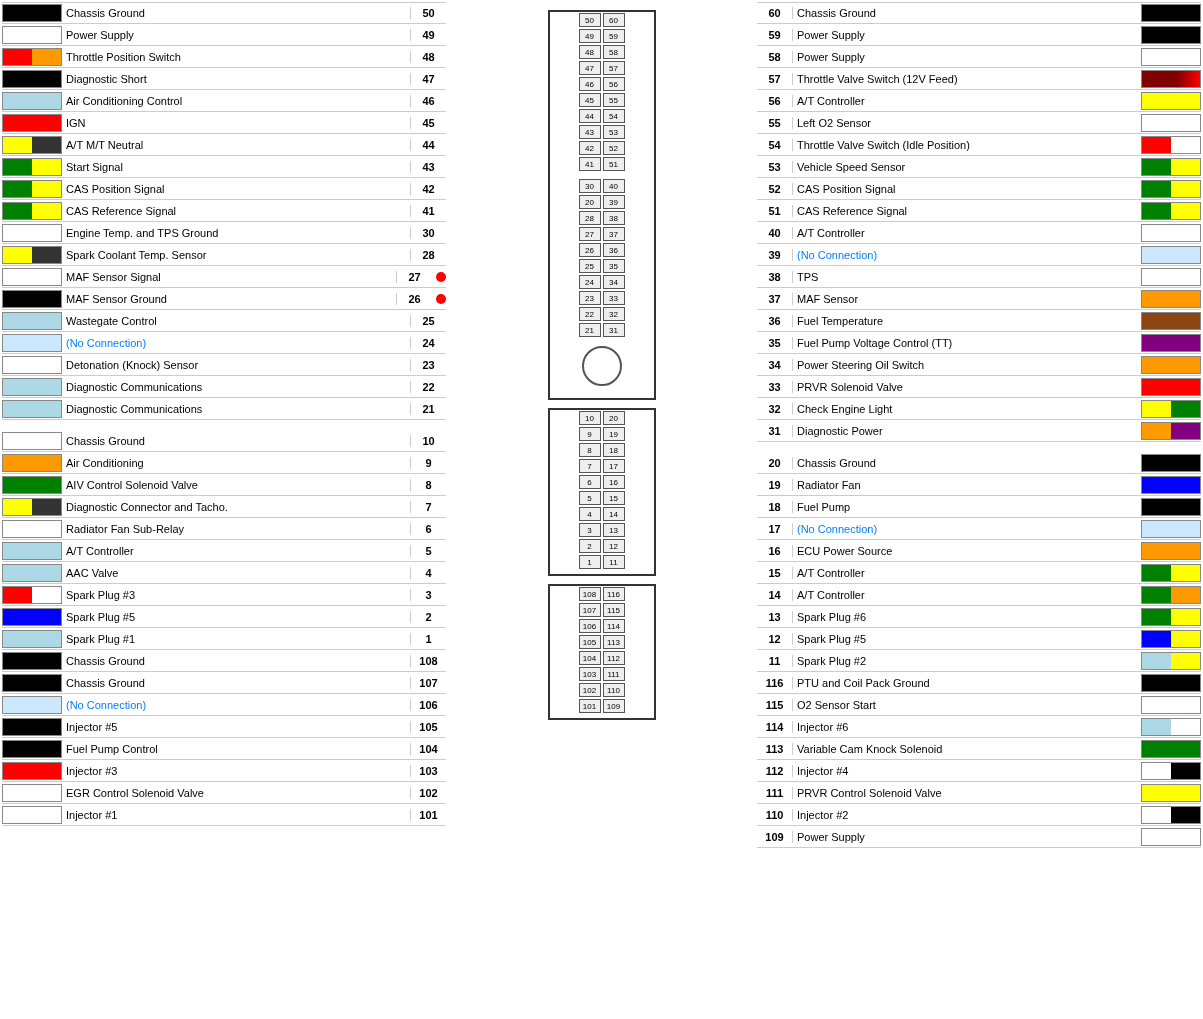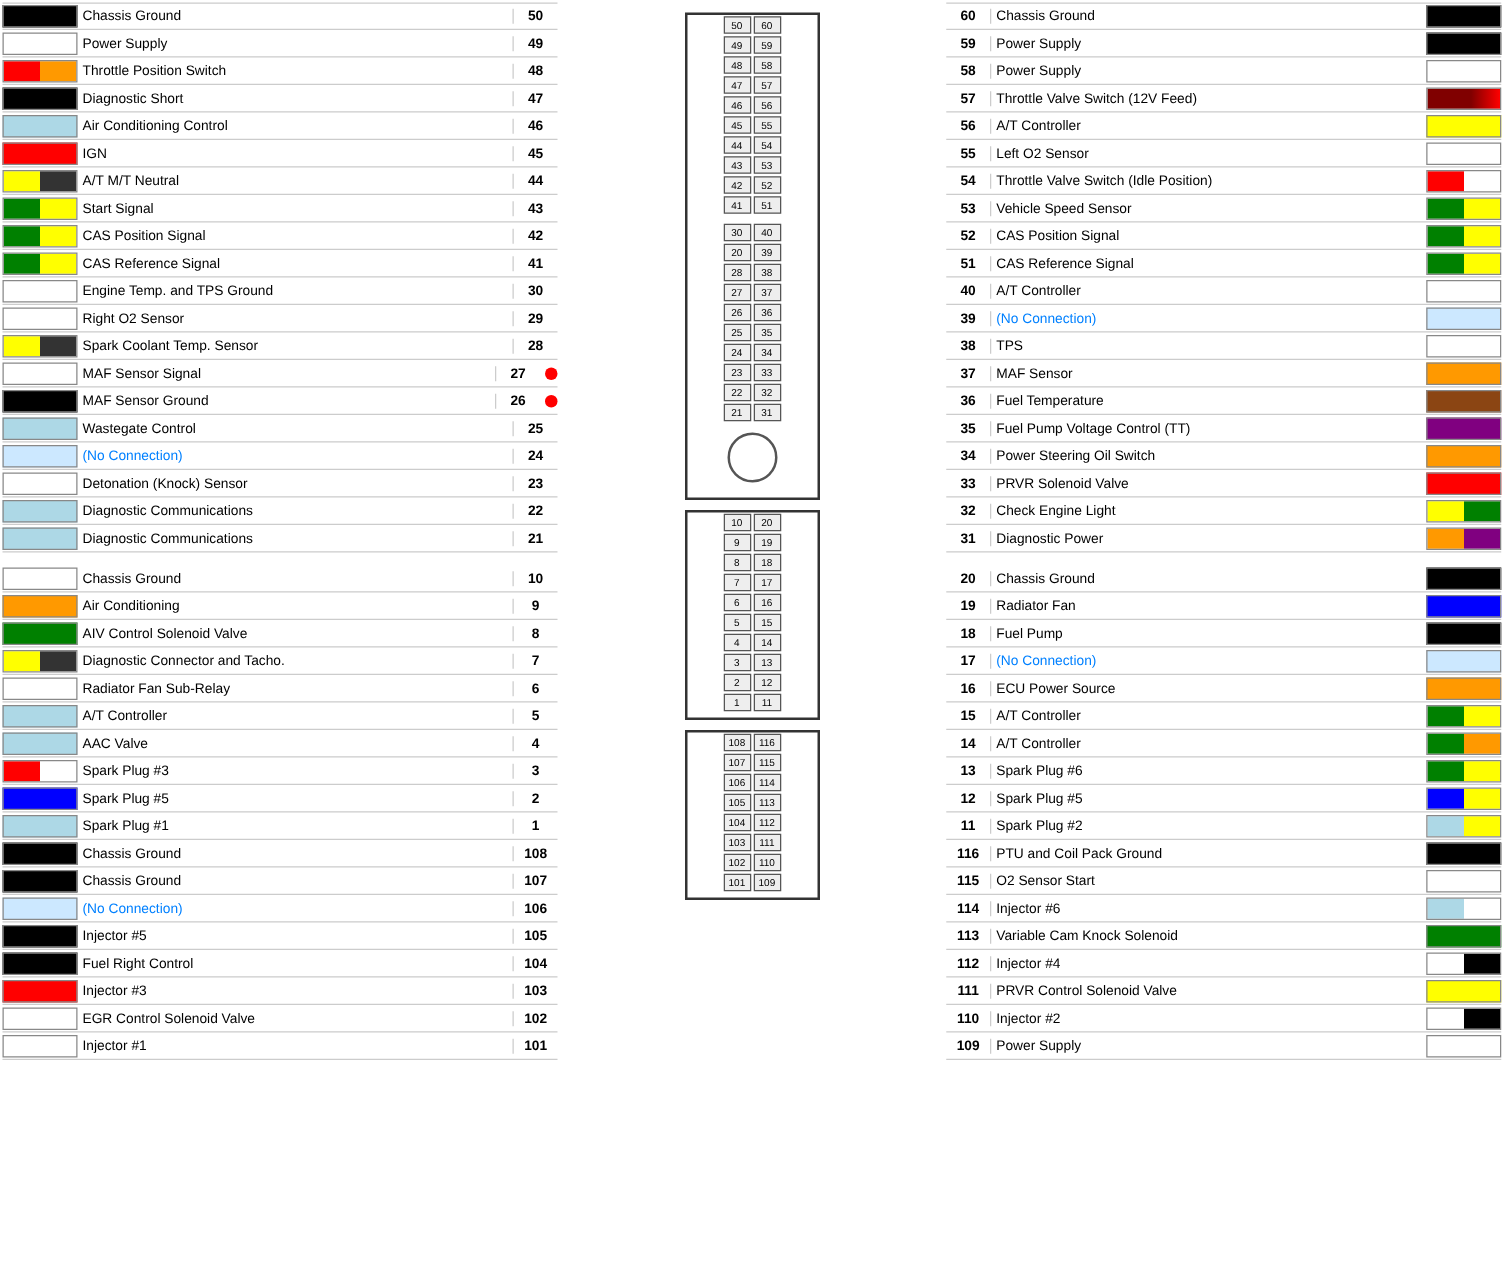--- a/index.html
+++ b/index.html
@@ -87,25 +87,20 @@
         <div class="color-swatch" style="background: linear-gradient(to right, rgb(0, 128, 0) 50%, rgb(255, 255, 0) 50%);"></div>
         <div class="pin-label">CAS Reference Signal</div>
         <div class="pin-number">41</div>
       </div>
       <div class="pin-row">
         <div class="color-swatch" style="background: rgb(255, 255, 255);"></div>
         <div class="pin-label">Engine Temp. and TPS Ground</div>
         <div class="pin-number">30</div>
       </div>
       <div class="pin-row">
-        <div class="color-swatch" style="background: rgb(255, 255, 255);"></div>
-        <div class="pin-label">Right O2 Sensor</div>
-        <div class="pin-number">29</div>
-      </div>
-      <div class="pin-row">
         <div class="color-swatch" style="background: linear-gradient(to right, rgb(255, 255, 0) 50%, rgb(51, 51, 51) 50%);"></div>
         <div class="pin-label">Spark Coolant Temp. Sensor</div>
         <div class="pin-number">28</div>
       </div>
       <div class="pin-row">
         <div class="color-swatch" style="background: rgb(255, 255, 255);"></div>
         <div class="pin-label">MAF Sensor Signal</div>
         <div class="pin-number">27</div>
         <span style="display: inline-block; width: 10px; height: 10px; border-radius: 50%; background: red; margin-left: 4px; vertical-align: middle;"></span>
       </div>
@@ -206,21 +201,21 @@
         <div class="pin-label" style="color: rgb(0, 128, 255);">(No Connection)</div>
         <div class="pin-number">106</div>
       </div>
       <div class="pin-row">
         <div class="color-swatch" style="background: rgb(0, 0, 0);"></div>
         <div class="pin-label">Injector #5</div>
         <div class="pin-number">105</div>
       </div>
       <div class="pin-row">
         <div class="color-swatch" style="background: rgb(0, 0, 0);"></div>
-        <div class="pin-label">Fuel Right Control</div>
+        <div class="pin-label">Fuel Pump Control</div>
         <div class="pin-number">104</div>
       </div>
       <div class="pin-row">
         <div class="color-swatch" style="background: rgb(255, 0, 0);"></div>
         <div class="pin-label">Injector #3</div>
         <div class="pin-number">103</div>
       </div>
       <div class="pin-row">
         <div class="color-swatch" style="background: rgb(255, 255, 255);"></div>
         <div class="pin-label">EGR Control Solenoid Valve</div>

